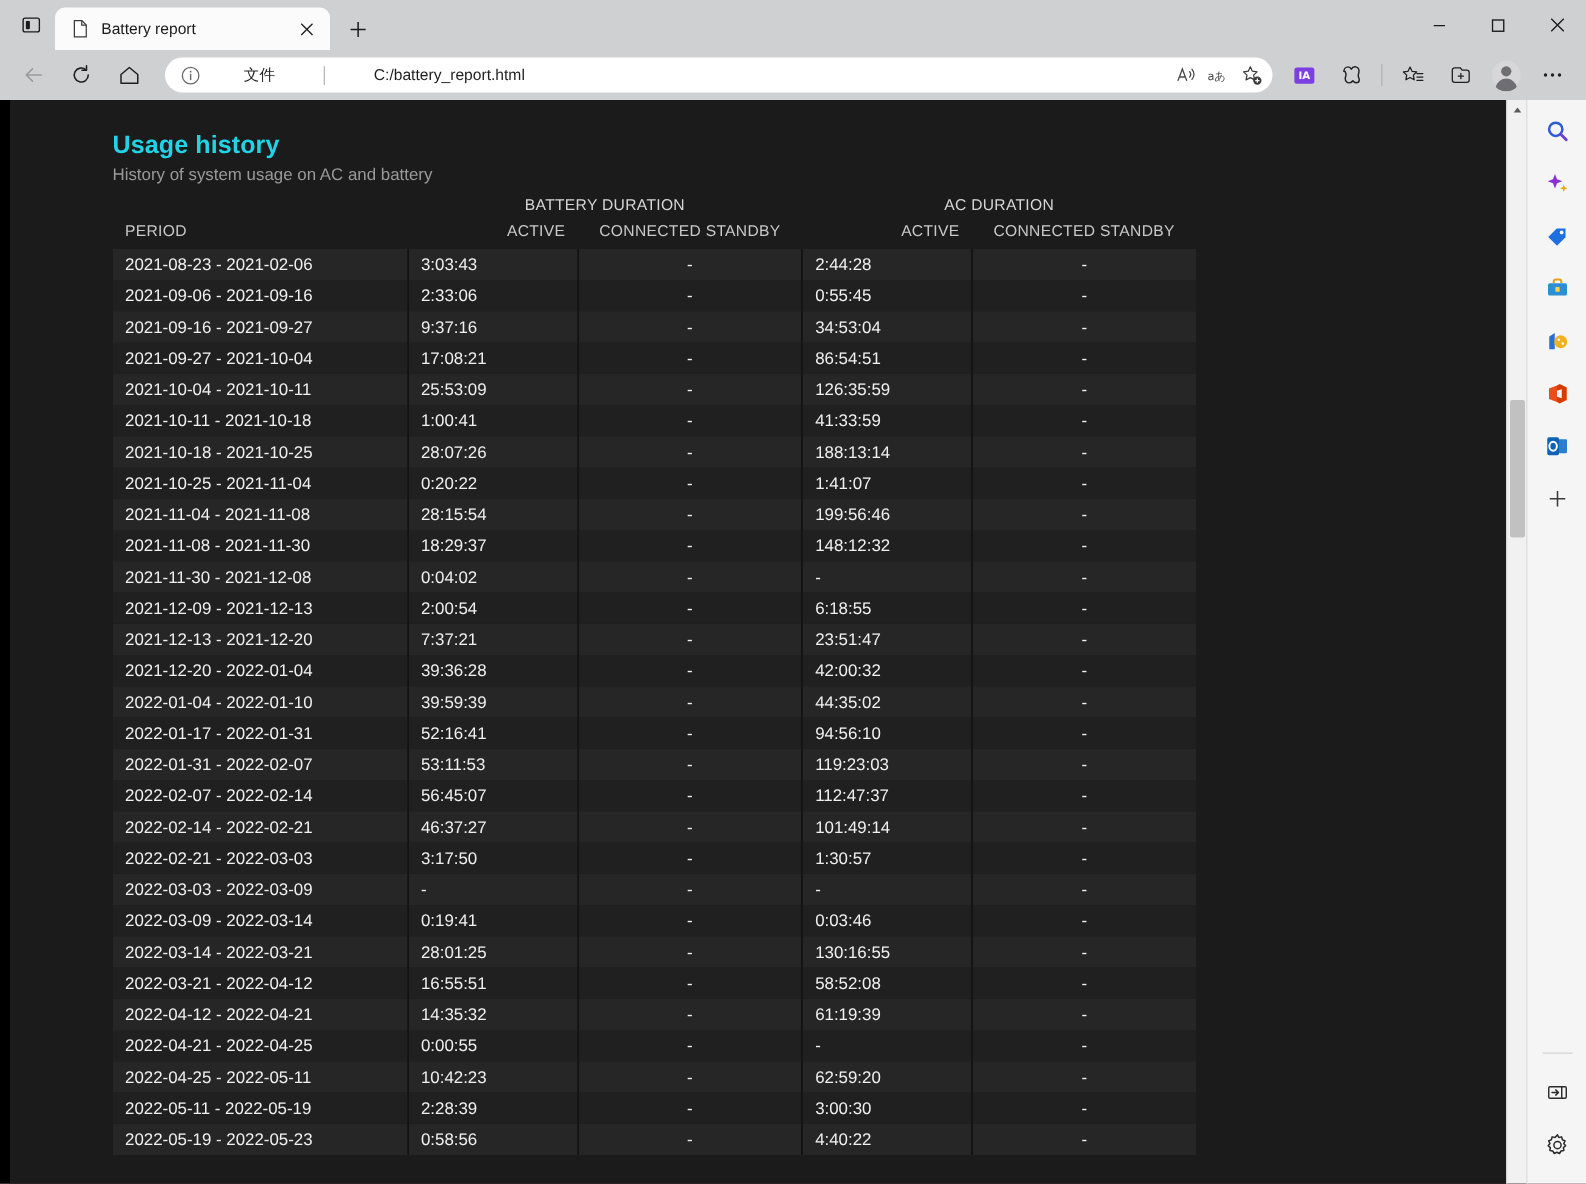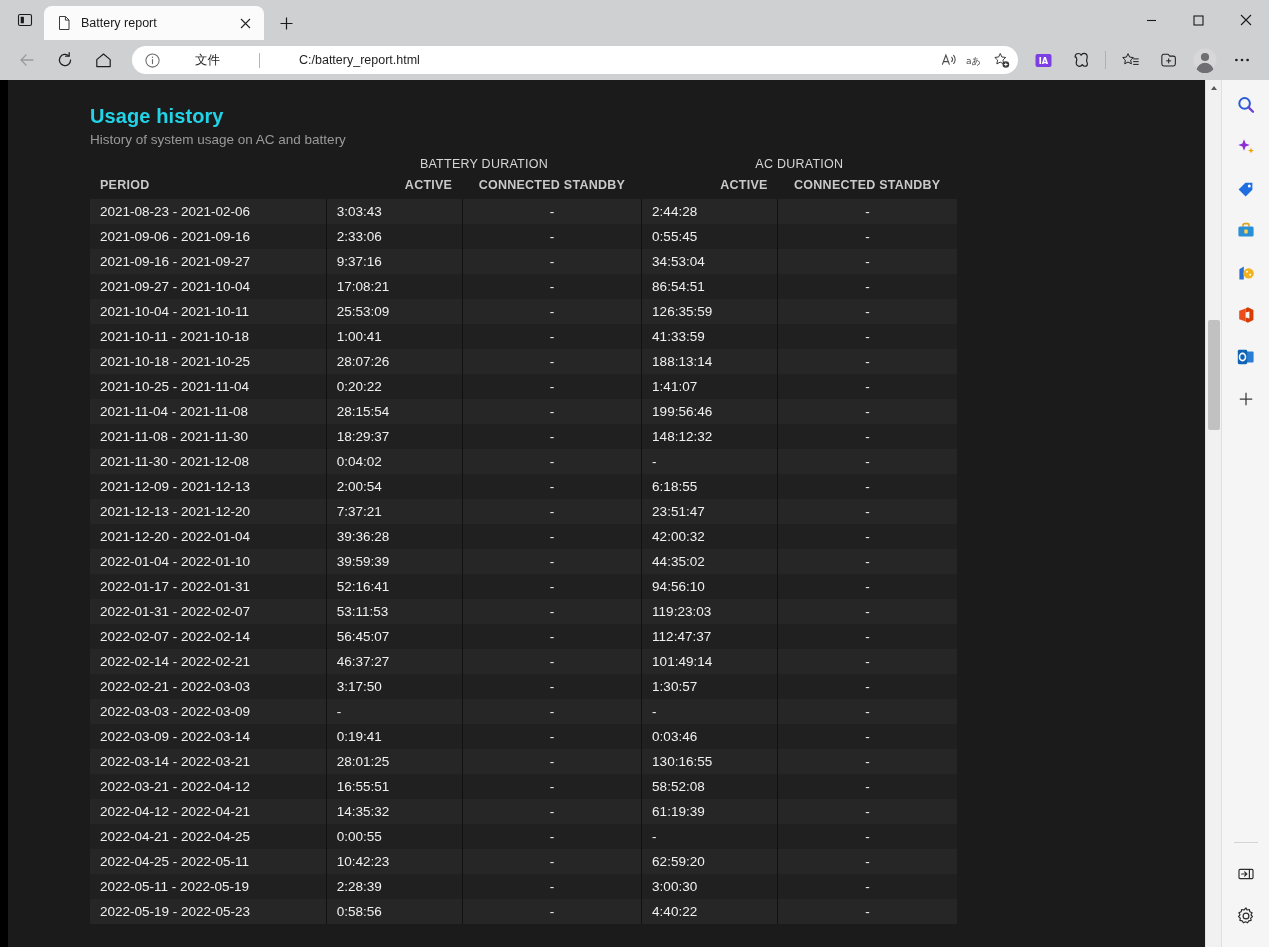--- a/index.html
+++ b/index.html
@@ -119,21 +119,21 @@
   table.usage col.c-period { width: 212px; }
   table.usage col.c-act    { width: 122px; }
   table.usage col.c-cs     { width: 161px; }
 
   table.usage th.grouphdr {
     font-size: 12.5px; font-weight: normal; color: #d6d6d6;
     text-align: center; letter-spacing: 0.25px;
     padding: 0 0 7px 0; border: none; background: transparent;
   }
   table.usage th.colhdr {
-    font-size: 12.5px; font-weight: bold; color: #c9c9c9;
+    font-size: 12.5px; font-weight: normal; color: #c9c9c9;
     letter-spacing: 0.25px; padding: 0 10px 7px 10px;
     border: none; background: transparent;
   }
   th.colhdr.h-period { text-align: left; padding-left: 4px; }
   th.colhdr.h-act    { text-align: right; }
   th.colhdr.h-cs     { text-align: center; }
 
   table.usage td {
     padding: 4px 10px; color: #f0f0f0; line-height: 17px;
     border-right: 1px solid #111111;

